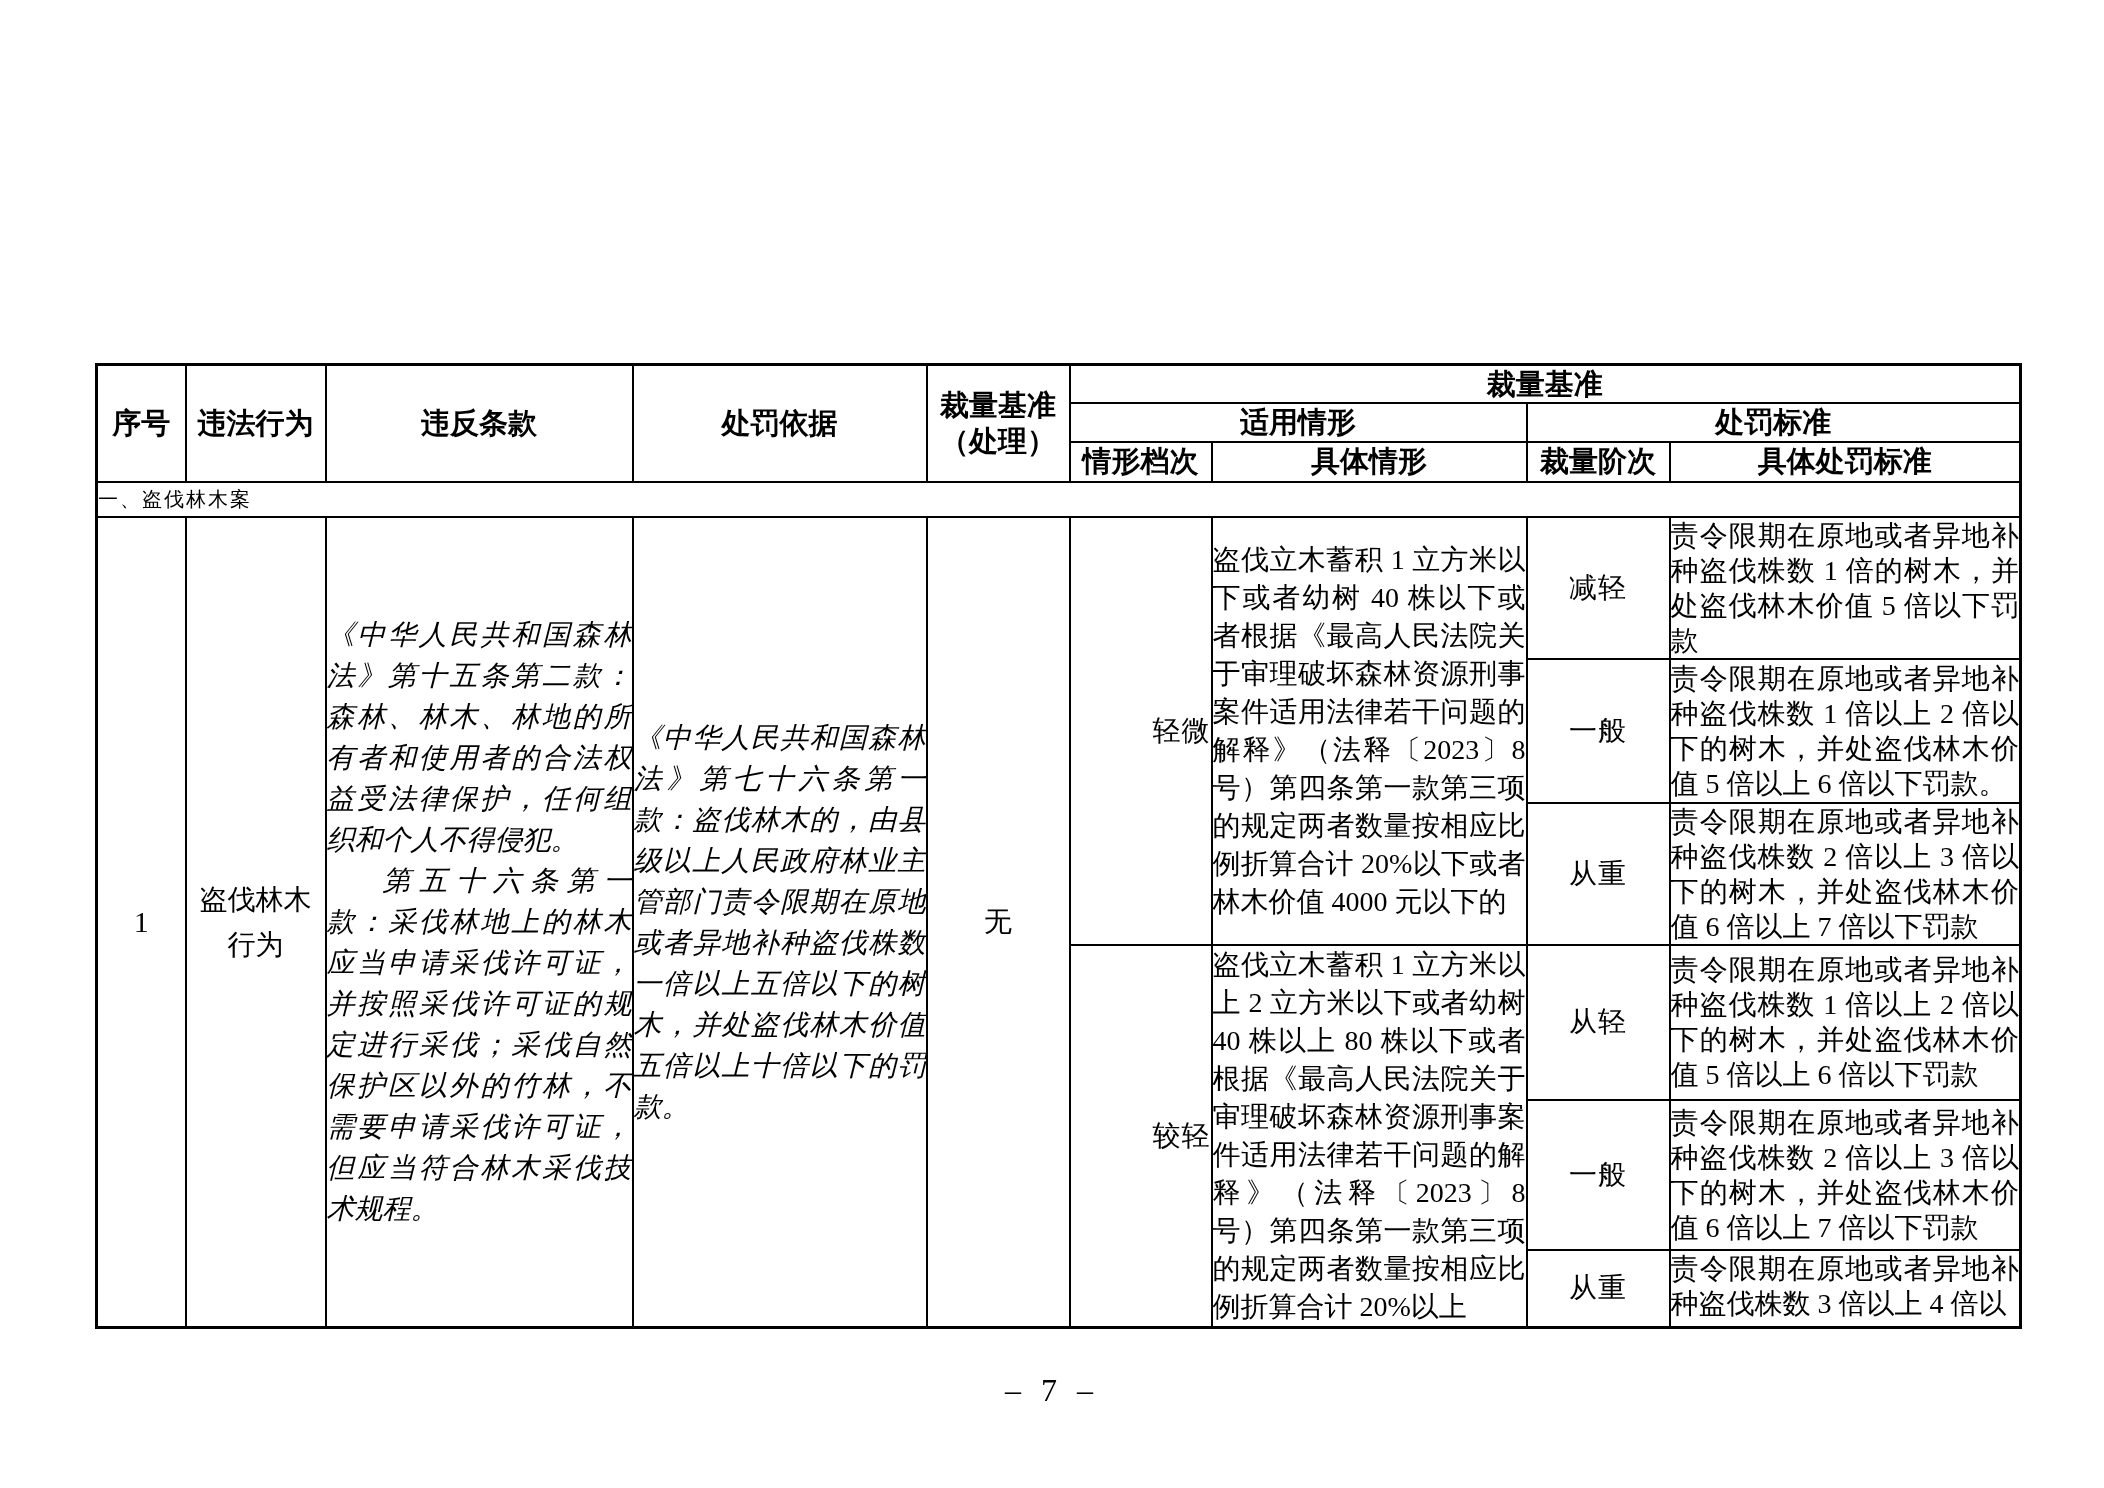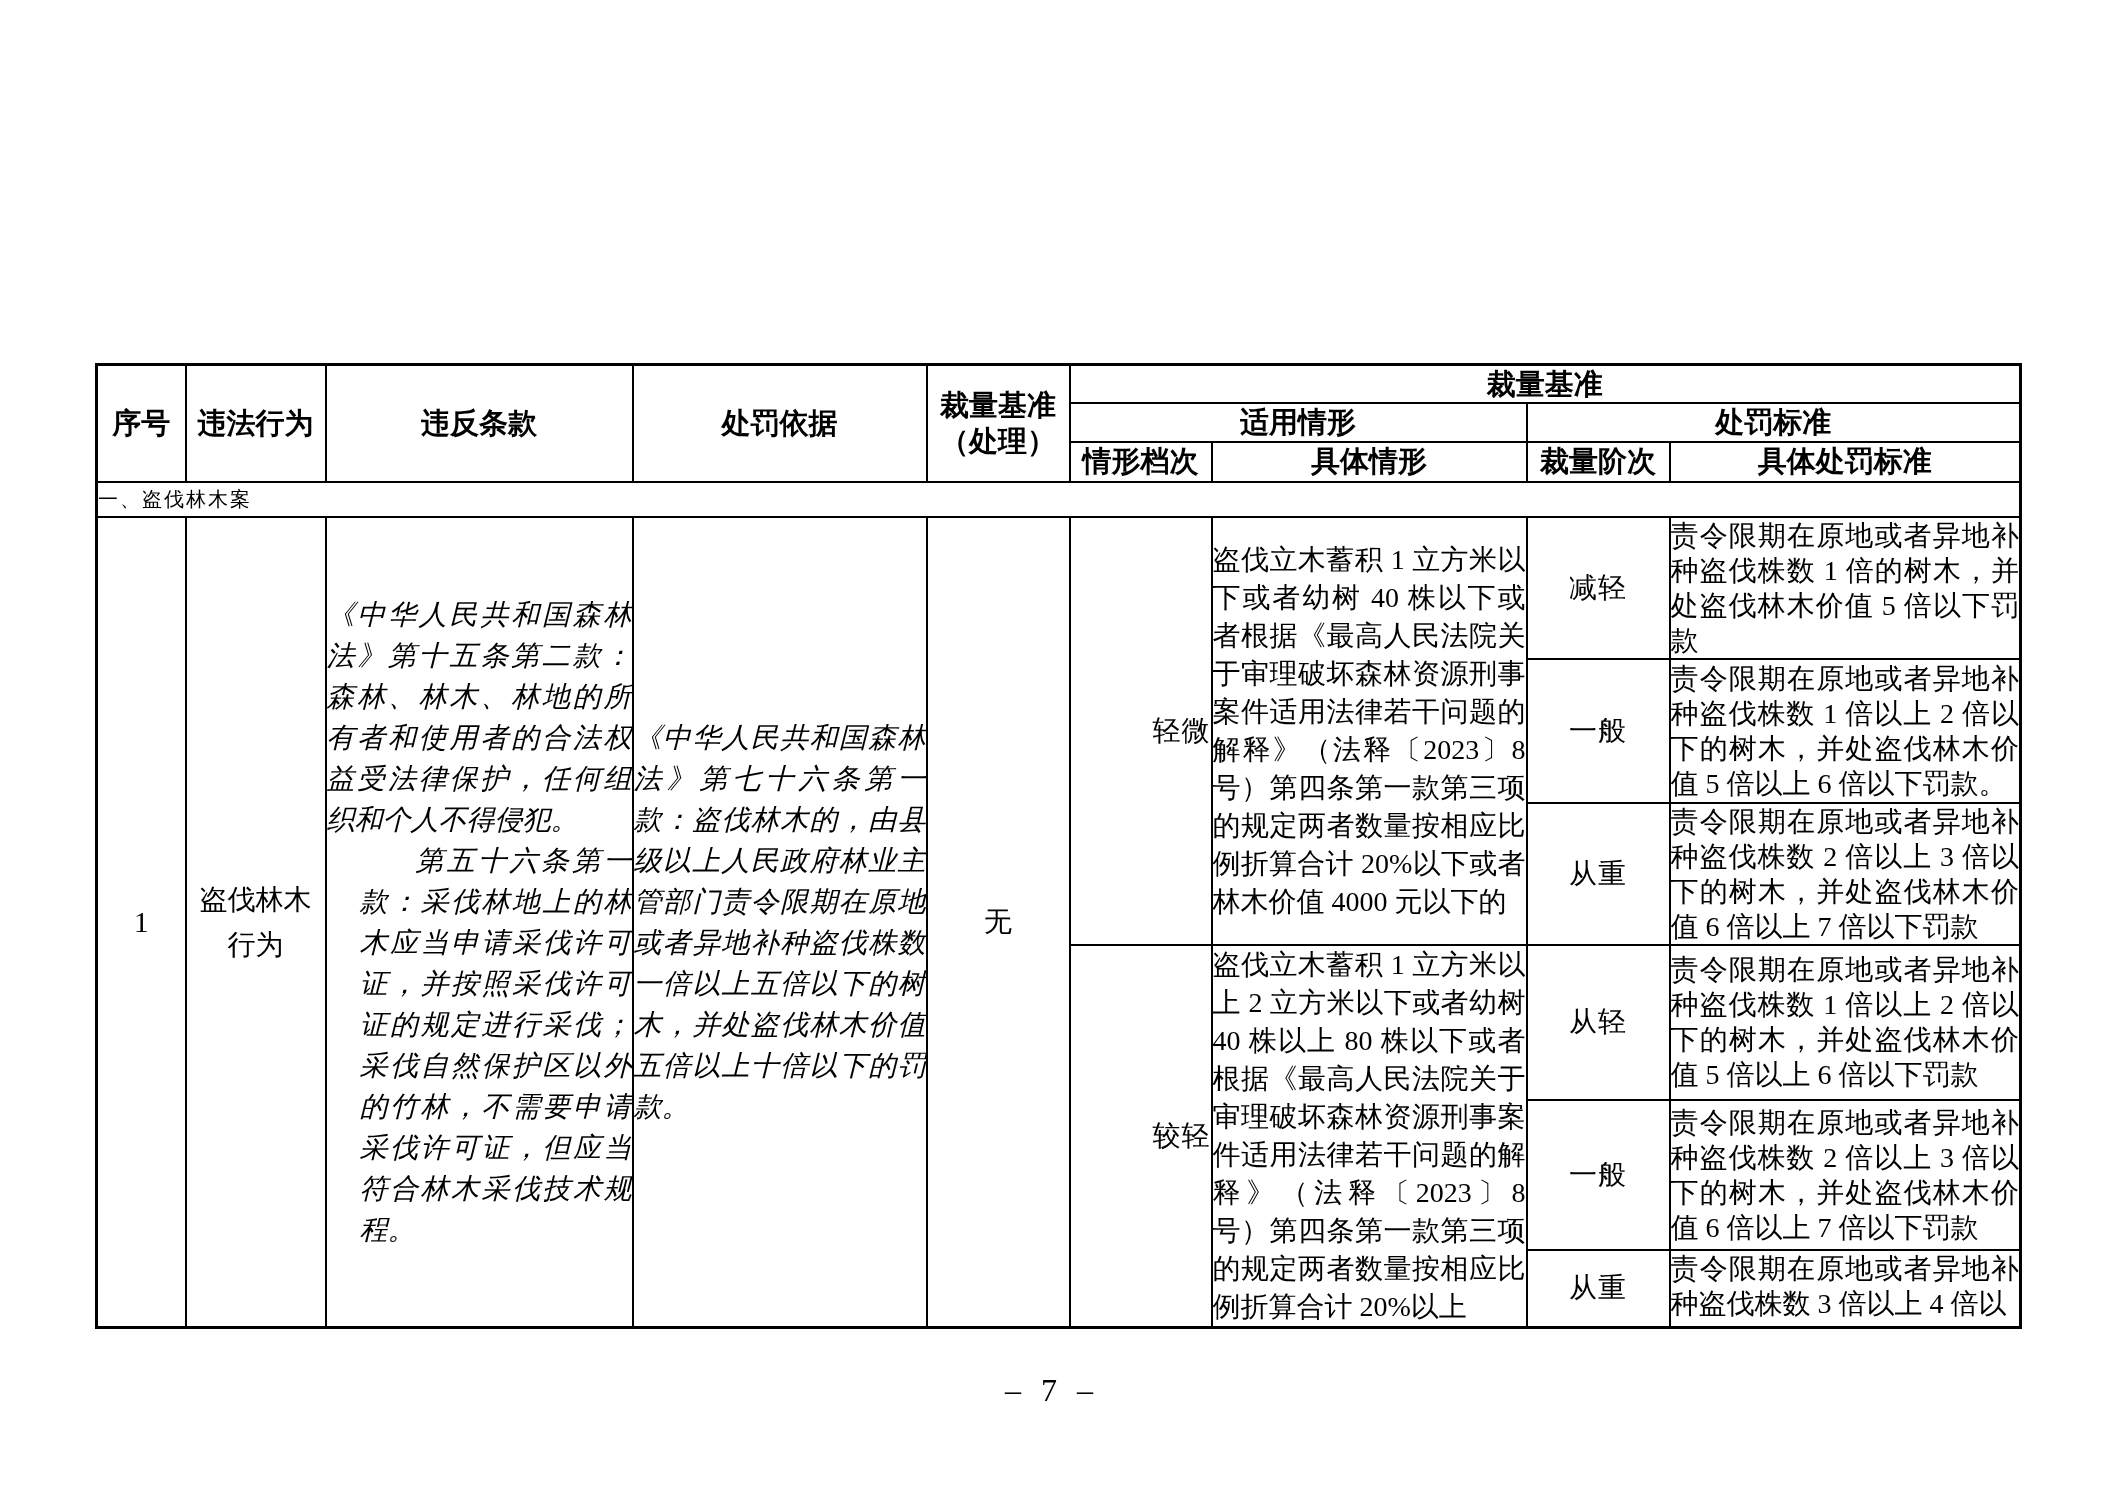--- a/index.html
+++ b/index.html
@@ -65,21 +65,21 @@
     text-align:center;
     padding:0 10px 0 14px;
     line-height:45px;
   }
   td.longtext{
     text-align:justify;
     padding:0 13px;
     line-height:41px;
   }
   td.longtext p{margin:0;font-style:italic;}
-  td.longtext p.indent{text-indent:2em;padding-left:33px;}
+  td.longtext p.indent{text-indent:2em;}
   td.cond{
     text-align:justify;
     padding:0 11px;
     line-height:38px;
   }
   td.standard{
     text-align:justify;
     padding:0 10px;
     line-height:35px;
   }

